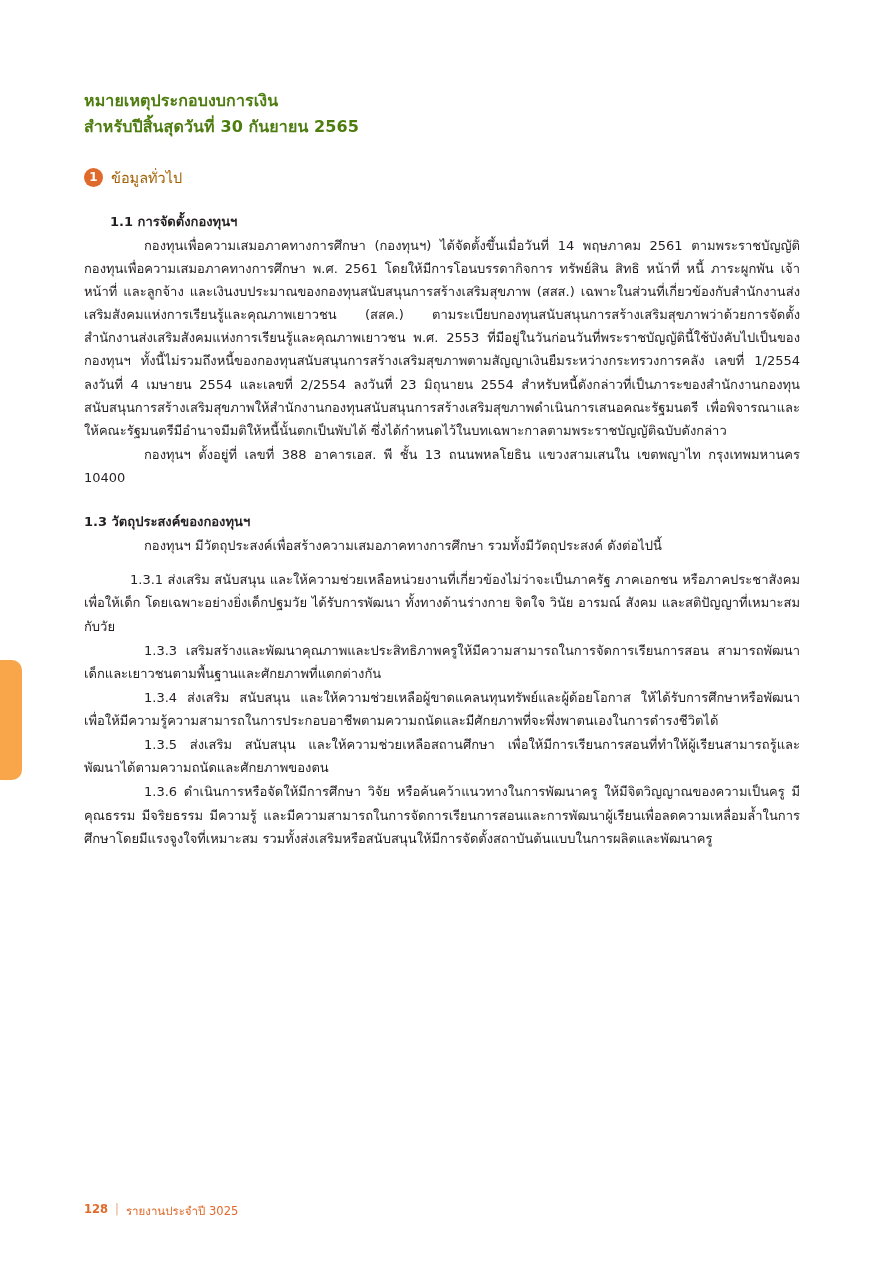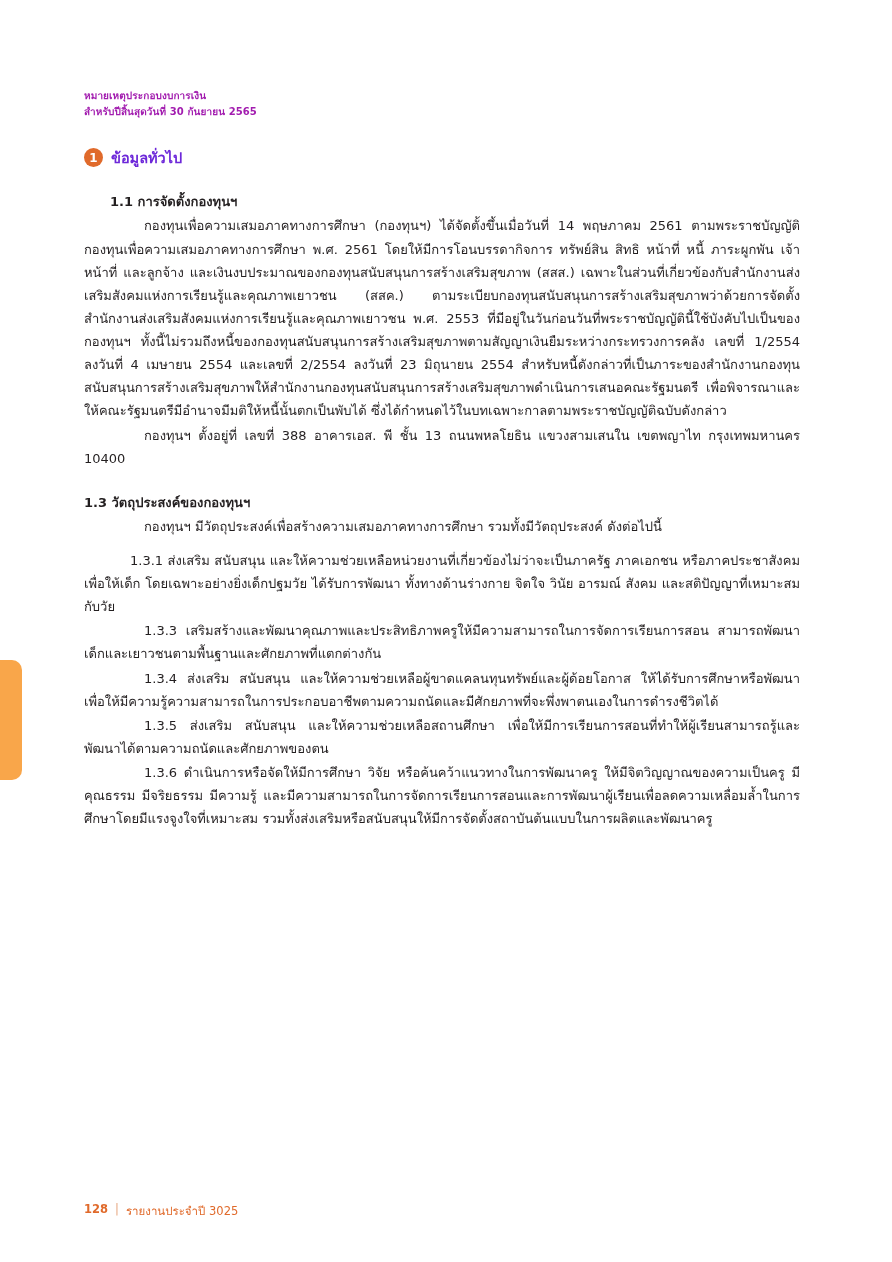--- a/index.html
+++ b/index.html
@@ -29,23 +29,23 @@
     border-top-right-radius: 10px;
     border-bottom-right-radius: 10px;
   }
   .content {
     position: absolute;
     left: 84px;
     top: 88px;
     width: 716px;
   }
   .doc-title {
-    color: #a21caf;
+    color: #4d7c0f;
     font-weight: bold;
-    font-size: 10px;
+    font-size: 16px;
     line-height: 1.62;
     letter-spacing: 0.1px;
   }
   .doc-title .line2 {
     display: block;
   }
   .section {
     margin-top: 26px;
     display: flex;
     align-items: center;
@@ -58,22 +58,22 @@
     color: #ffffff;
     font-size: 12px;
     font-weight: bold;
     display: flex;
     align-items: center;
     justify-content: center;
     margin-right: 8px;
     flex: 0 0 auto;
   }
   .section-title {
-    color: #6d28d9;
-    font-weight: bold;
+    color: #a16207;
+    font-weight: normal;
     font-size: 14.5px;
   }
   .sub-head {
     font-weight: bold;
     font-size: 13px;
     margin-top: 22px;
     margin-bottom: 2px;
   }
   .sub-head.indent {
     padding-left: 26px;

